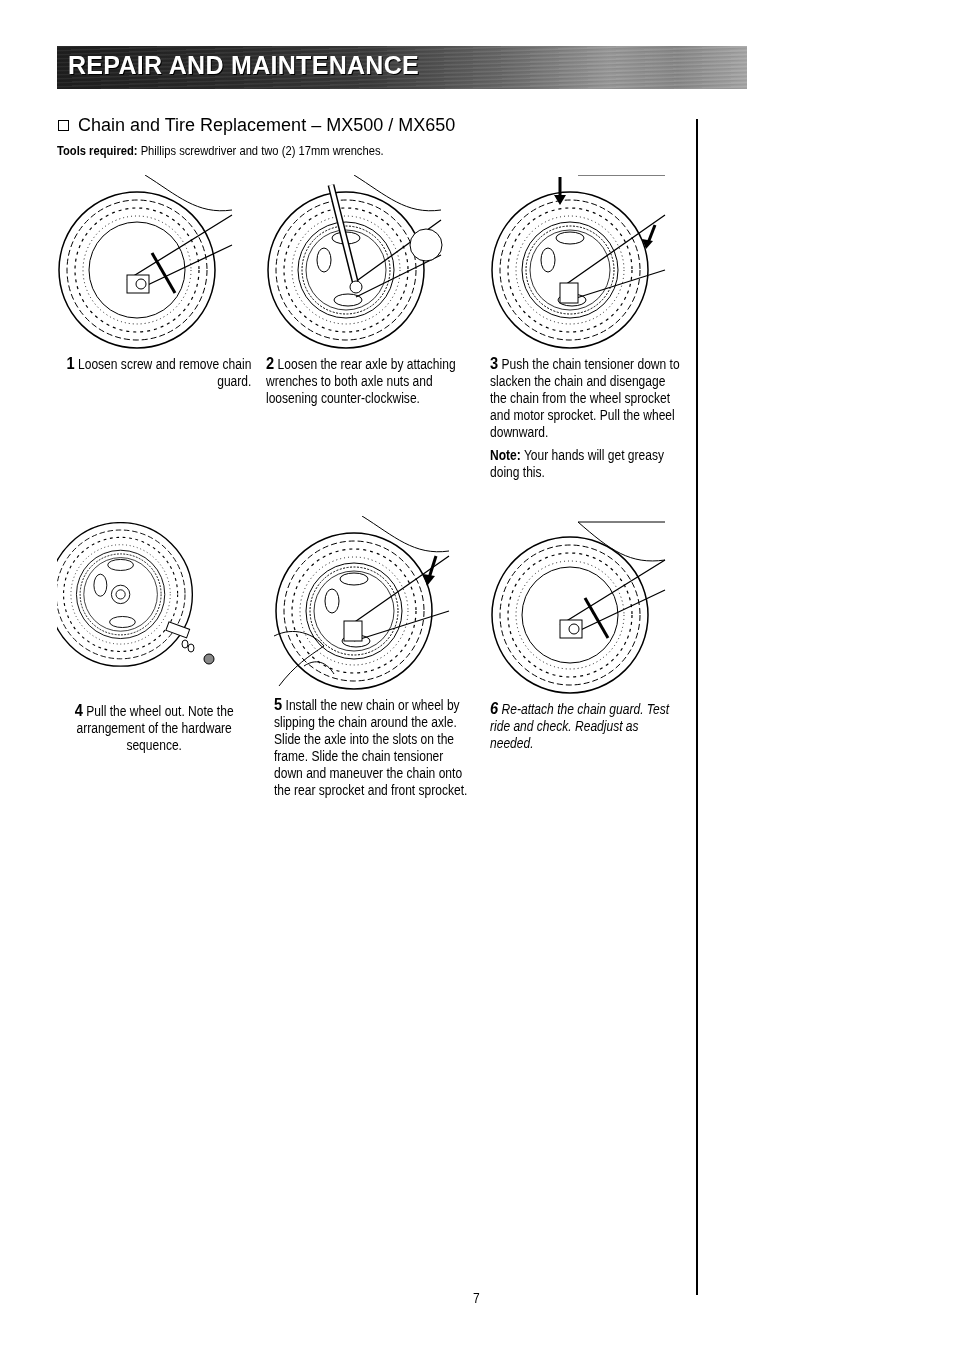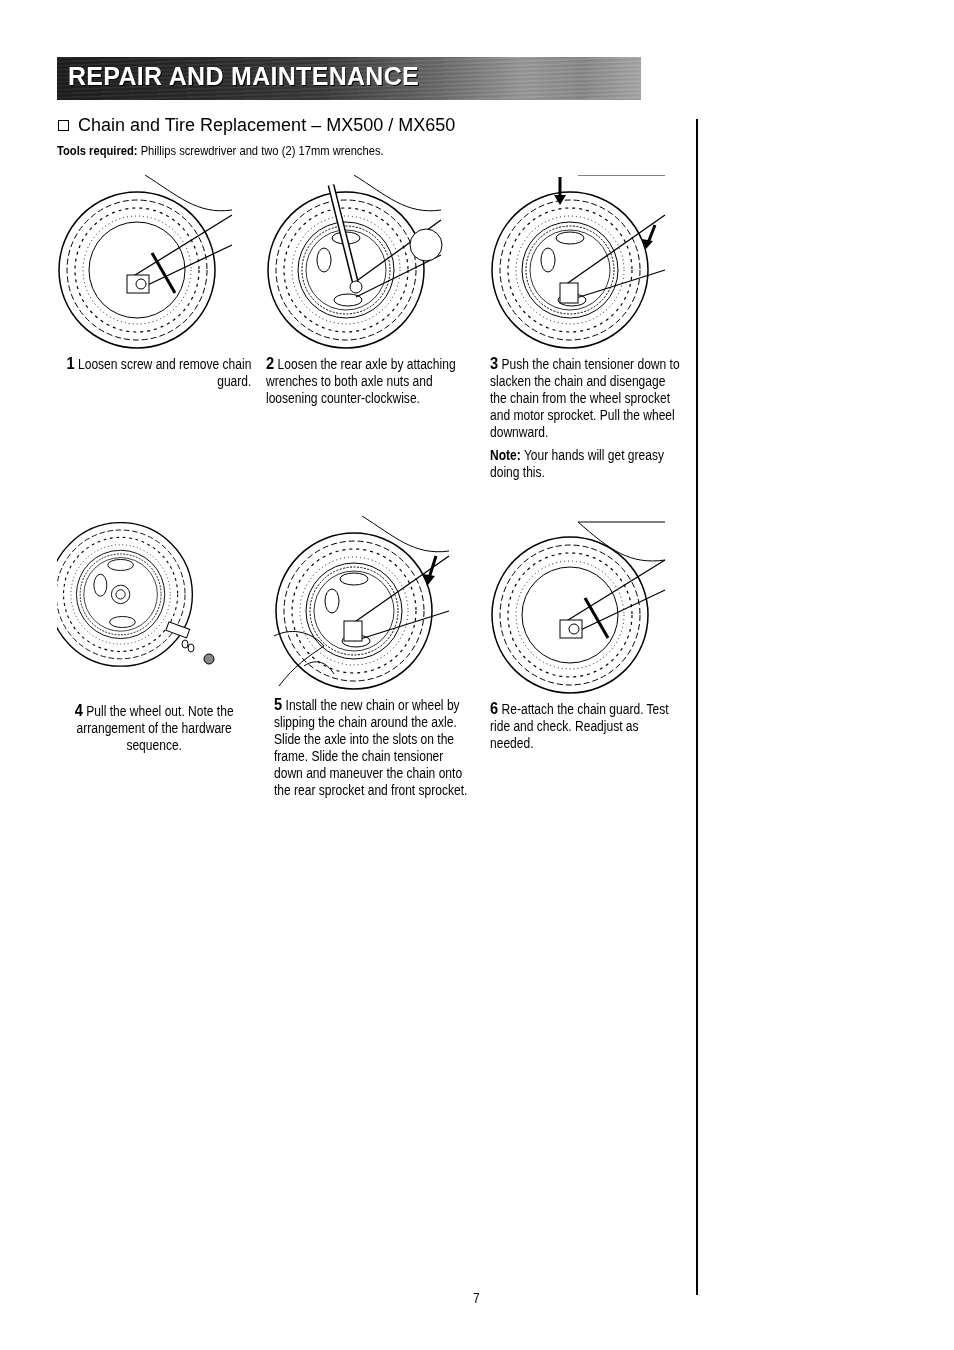--- a/index.html
+++ b/index.html
@@ -1,20 +1,20 @@
 <!DOCTYPE html>
 <html><head>
 <meta charset="utf-8">
 <style>
   html, body { margin: 0; padding: 0; background: #ffffff; }
   body { width: 954px; height: 1350px; position: relative; overflow: hidden;
          font-family: "Liberation Sans", sans-serif; color: #000; }
 
   .header-bar {
-    position: absolute; left: 57px; top: 57px; width: 584px; height: 43px;
+    position: absolute; left: 57px; top: 46px; width: 690px; height: 43px;
     background:
       repeating-linear-gradient(178deg, rgba(255,255,255,0.06) 0px, rgba(255,255,255,0.06) 1px, rgba(0,0,0,0.08) 2px, rgba(0,0,0,0) 4px),
       linear-gradient(90deg, #1e1e1e 0%, #2b2b2b 25%, #3a3a3a 45%, #6a6a6a 65%, #9a9a9a 80%, #8a8a8a 90%, #a8a8a8 100%);
   }
   .header-title {
     position: absolute; left: 11px; top: 5px;
     font-family: "Liberation Sans", sans-serif; font-weight: 700;
     font-size: 25px; letter-spacing: 0.3px; color: #ffffff;
     text-shadow: 1px 1px 0 #000;
   }
@@ -154,21 +154,21 @@
     <path d="M75 110 L175 40 M80 125 L175 95" stroke="#000" fill="none" stroke-width="1.3"></path>
     <rect x="70" y="105" width="18" height="20" fill="#fff" stroke="#000"></rect>
     <path d="M162 40 L155 62" stroke="#000" stroke-width="3"></path>
     <path d="M149 58 L153 70 L161 60 Z" fill="#000"></path>
     <path d="M0 120 C20 110 40 118 50 130 C35 140 20 150 5 170" fill="none" stroke="#000"></path>
     <path d="M30 150 C45 140 55 150 60 158" fill="none" stroke="#000"></path>
   </svg>
   <div class="caption"><span class="num">5</span><span>Install the new chain or wheel by slipping the chain around the axle. Slide the axle into the slots on the frame. Slide the chain tensioner down and maneuver the chain onto the rear sprocket and front sprocket.</span></div>
 </div>
 
-<div class="step" style="left:490px;top:520px;">
+<div class="step" style="left:490px;top:520px;font-style:italic;">
   <svg class="illus" viewBox="0 0 196 180" height="180">
     <path d="M88 2 L175 2" fill="none" stroke="#000"></path>
     <path d="M88 2 C120 30 140 45 175 40" fill="none" stroke="#000"></path>
     <use href="#tire"></use>
     <path d="M70 105 L175 40 M80 115 L175 70" stroke="#000" fill="#fff" stroke-width="1.3"></path>
     <rect x="70" y="100" width="22" height="18" fill="#fff" stroke="#000"></rect>
     <circle cx="84" cy="109" r="5" fill="#fff" stroke="#000"></circle>
     <line x1="95" y1="78" x2="118" y2="118" stroke="#000" stroke-width="3"></line>
     <line x1="95" y1="78" x2="104" y2="95" stroke="#000" stroke-width="1"></line>
   </svg>

